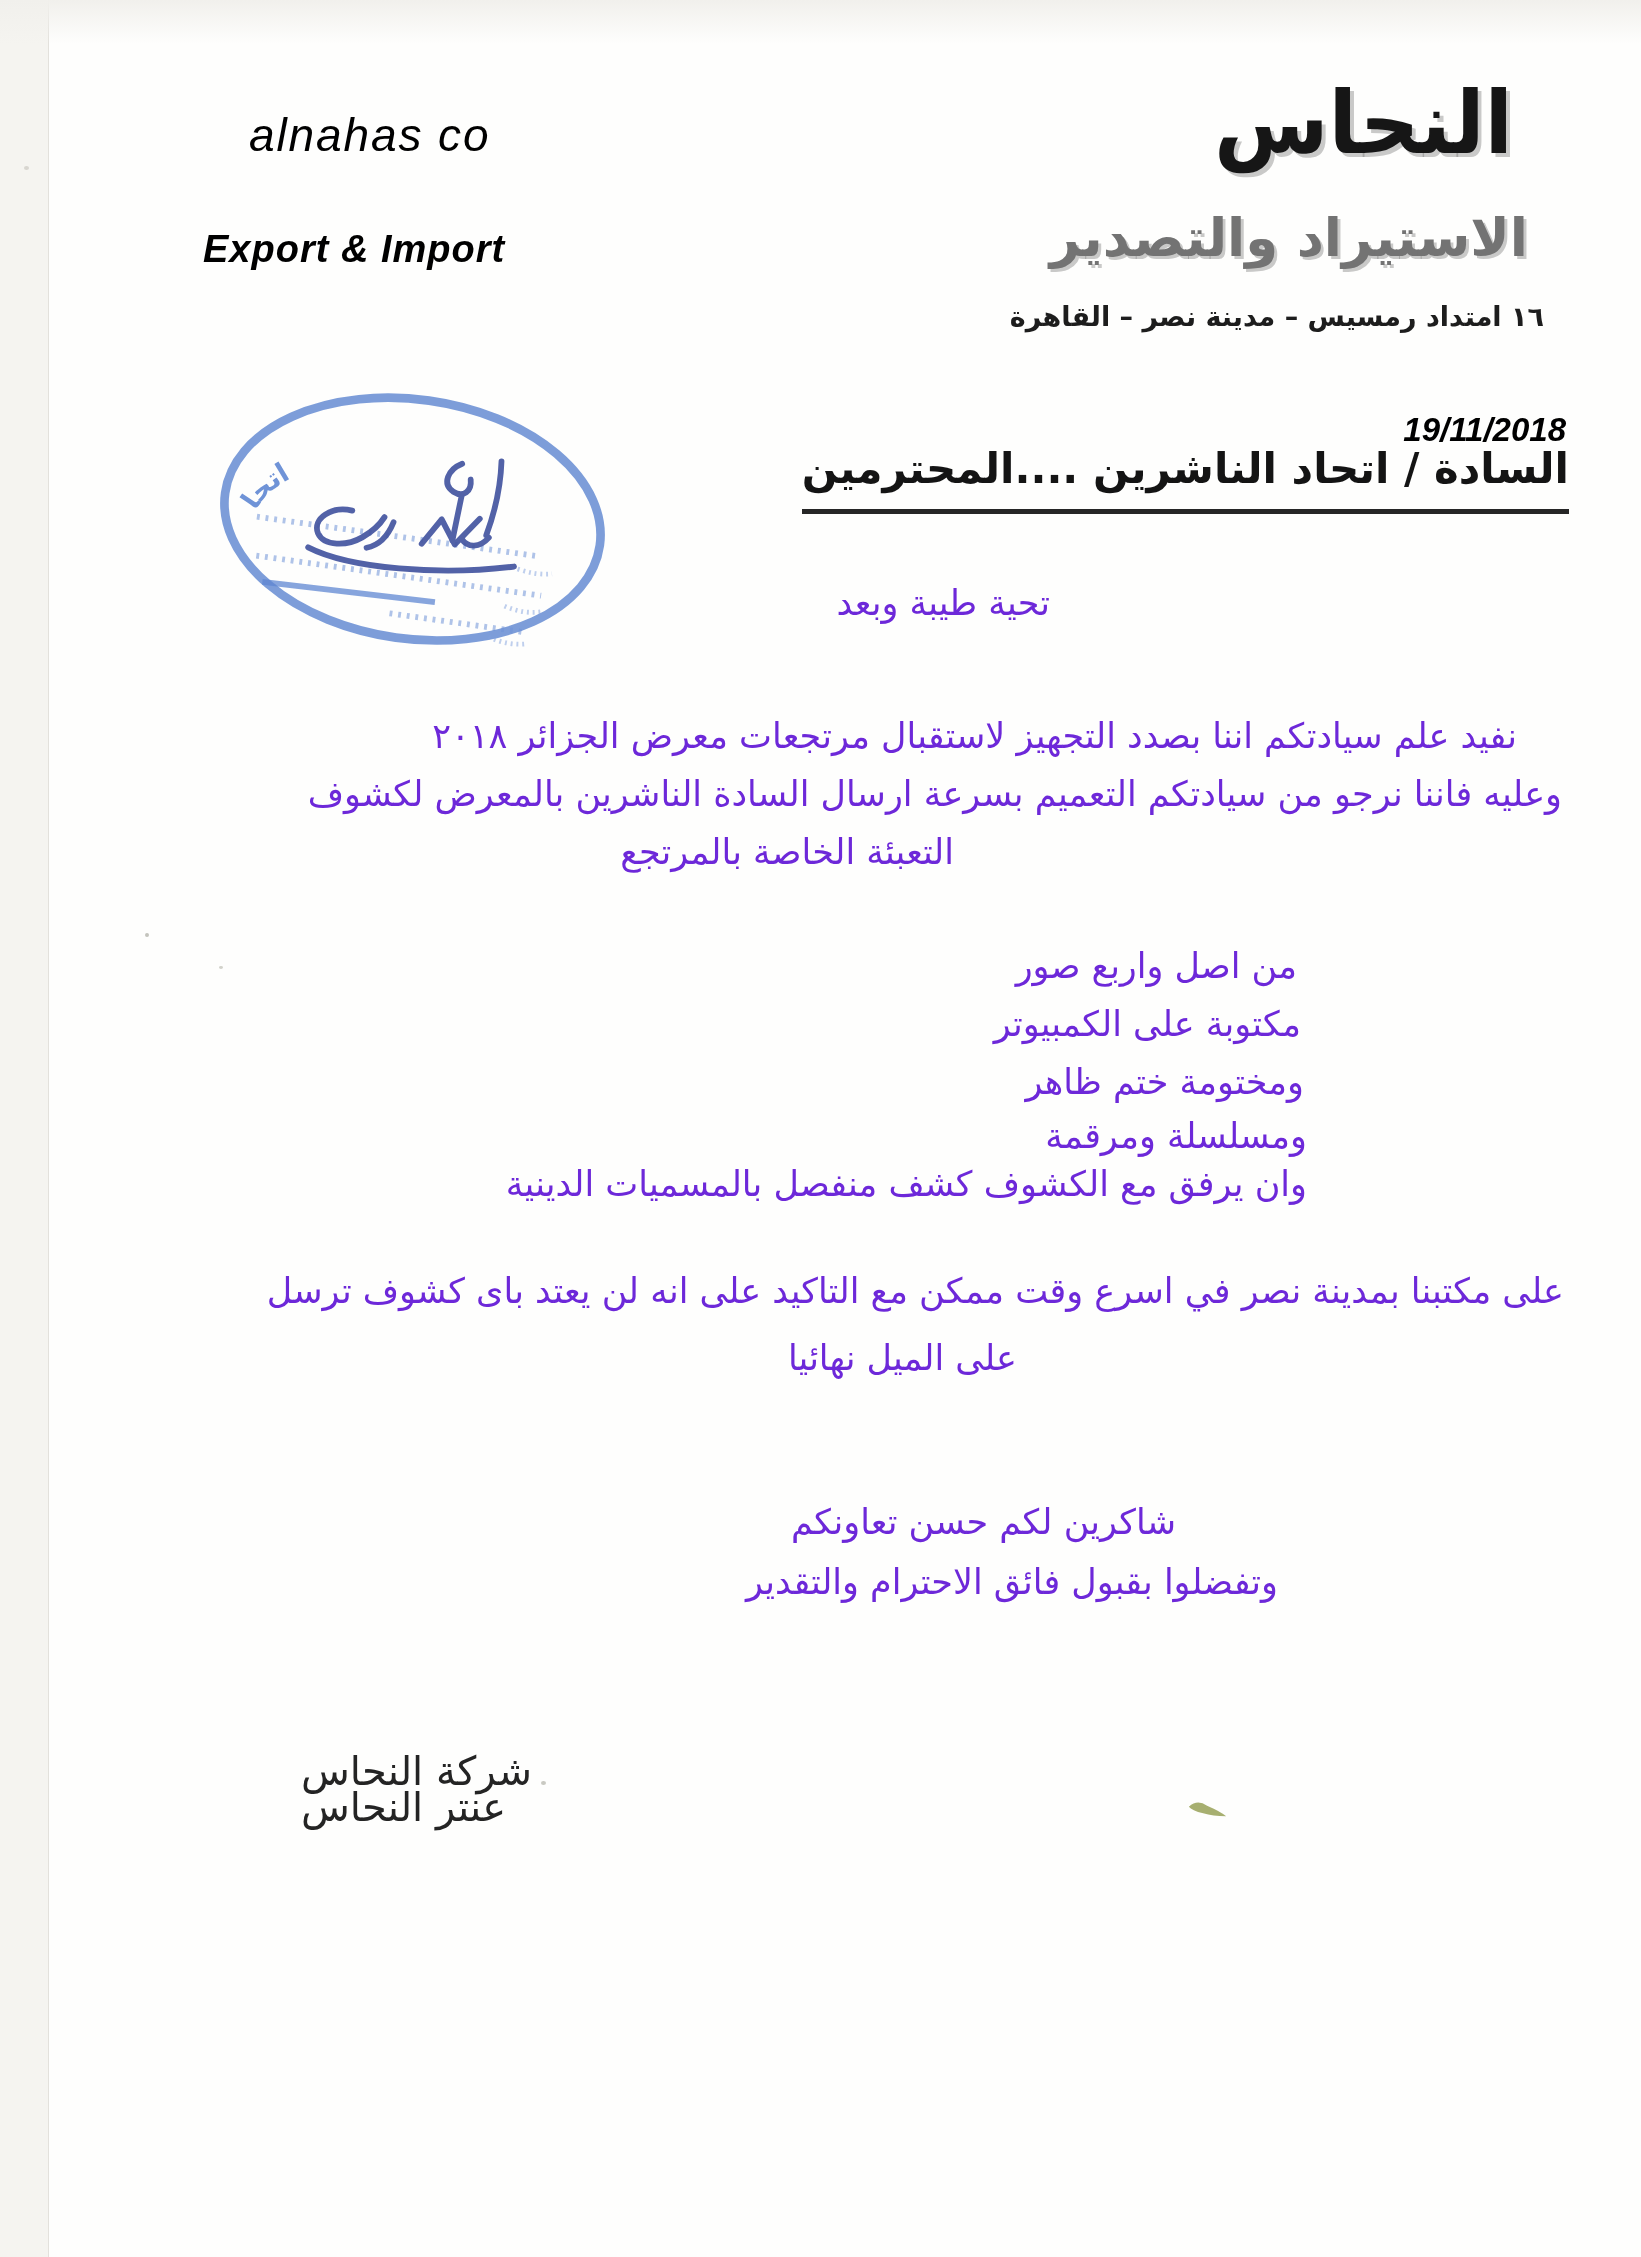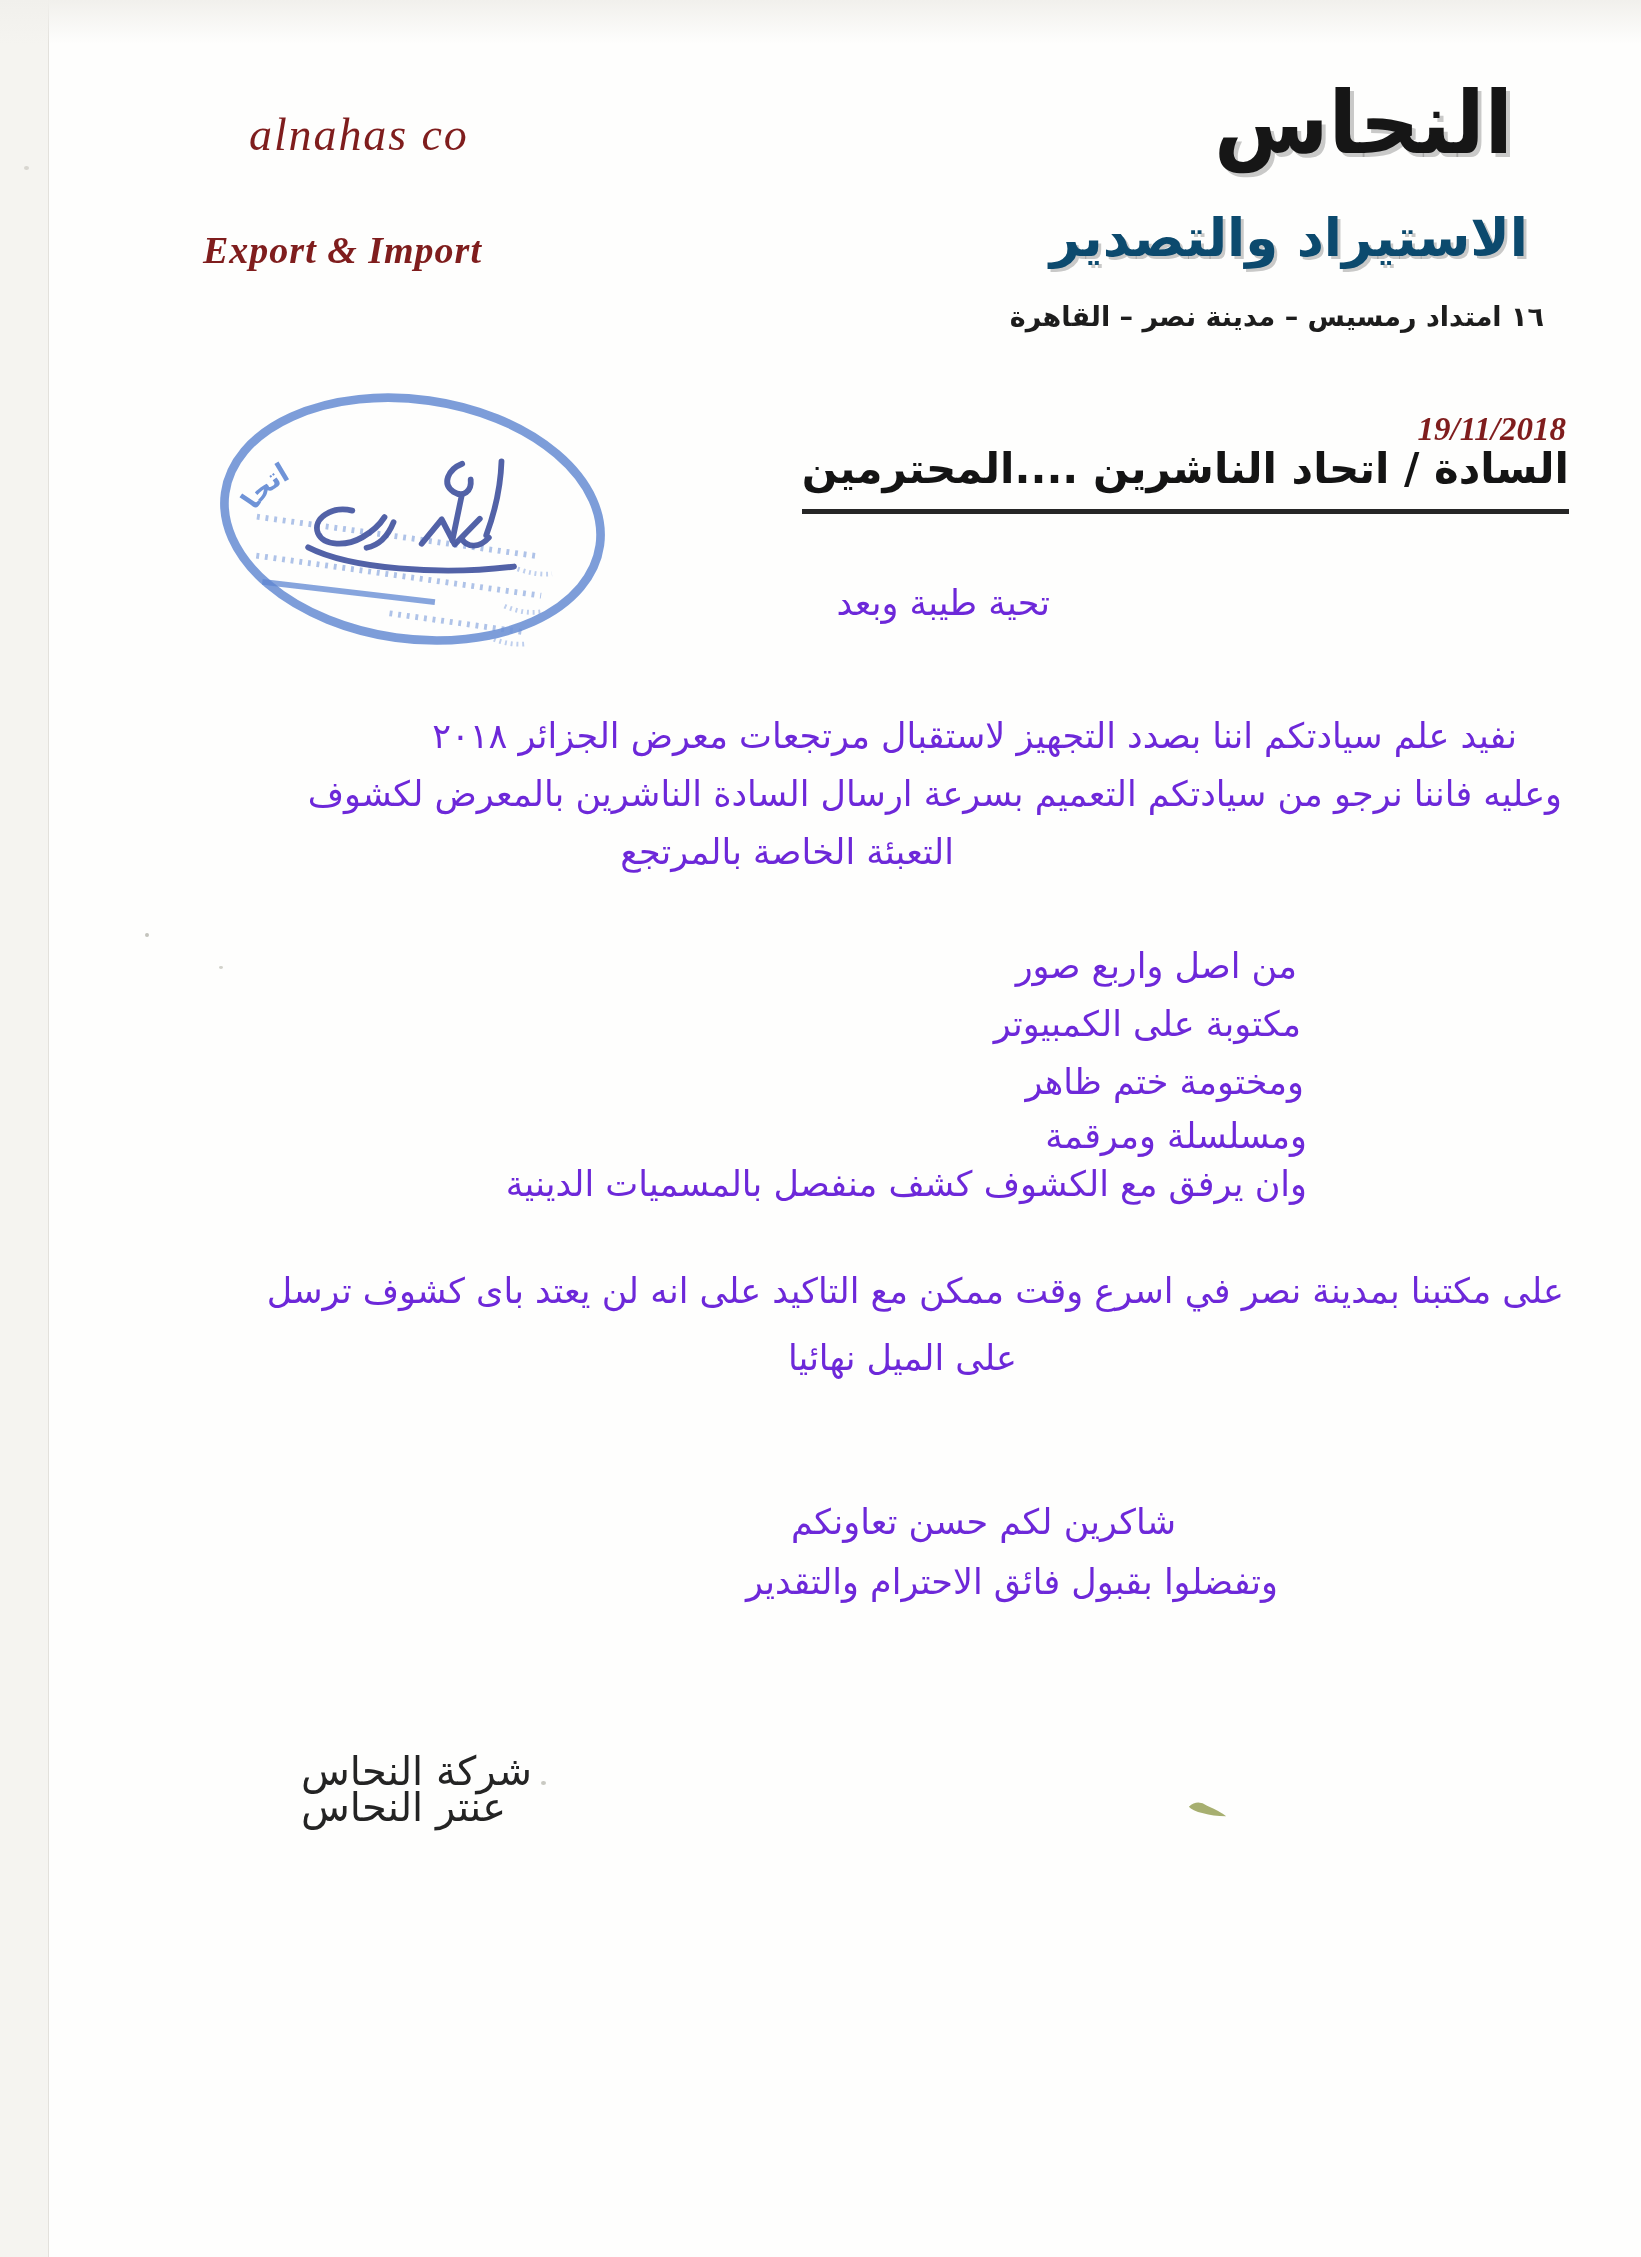--- a/index.html
+++ b/index.html
@@ -15,32 +15,32 @@
   .page::before{
     content:"";position:absolute;left:0;top:0;width:48px;height:2257px;
     background:#f5f4f0;border-right:1px solid #e3e1dc;
   }
   .page::after{
     content:"";position:absolute;left:0;top:0;width:1641px;height:44px;
     background:linear-gradient(#f1f0ec,rgba(255,255,255,0));
   }
   .abs{position:absolute;white-space:nowrap;}
   .ar{direction:rtl;color:#1d1d1d;}
-  .latin{font-family:Liberation Serif, serif;font-style:italic;color:#7f1d1d;}
+  .latin{font-family:Liberation Sans, sans-serif;font-style:italic;color:#000000;}
 
   .en-name{left:249px;top:108px;font-size:46px;letter-spacing:1.9px;}
   .en-tagline{left:203px;top:228px;font-size:38px;font-weight:bold;letter-spacing:1px;}
 
   .logo-main{
     right:128px;top:75px;font-size:83px;font-weight:bold;color:#161616;
     text-shadow:3.9px 3.9px 0 rgba(80,80,80,0.30);
     transform:scaleY(1.04);
   }
   .logo-sub{
-    right:113px;top:207px;font-size:53px;font-weight:bold;color:#0c4a6e;
+    right:113px;top:207px;font-size:53px;font-weight:bold;color:#737373;
     text-shadow:2.9px 2.9px 0 rgba(80,80,80,0.30);
   }
   .address{right:97px;top:301px;font-size:27px;font-weight:bold;}
 
   .date{right:75px;top:411px;font-size:33px;font-weight:bold;}
   .recipient{
     right:72px;top:444px;font-size:42px;font-weight:bold;color:#141414;
     padding-bottom:16px;border-bottom:5.8px solid #262626;
   }
   .greeting{right:591px;top:583px;font-size:40px;font-weight:bold;}

